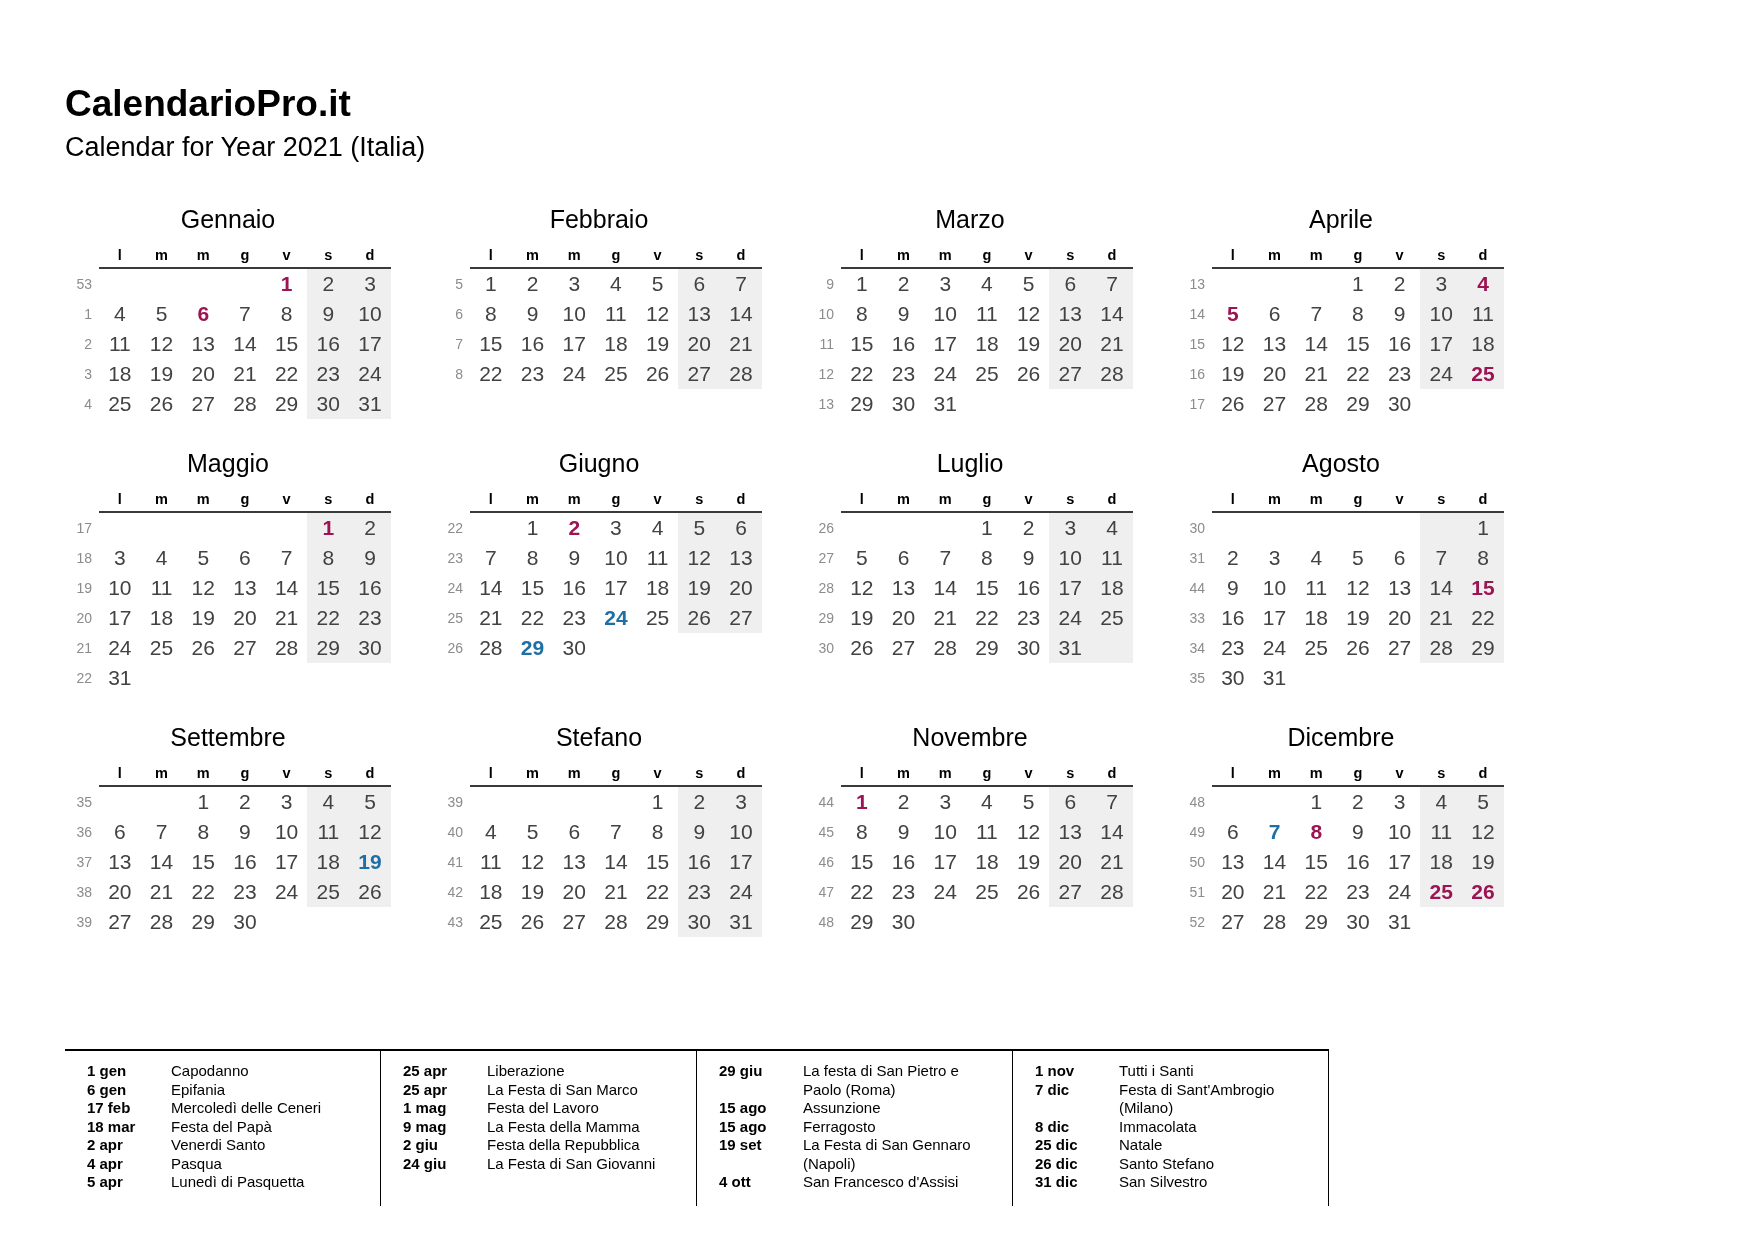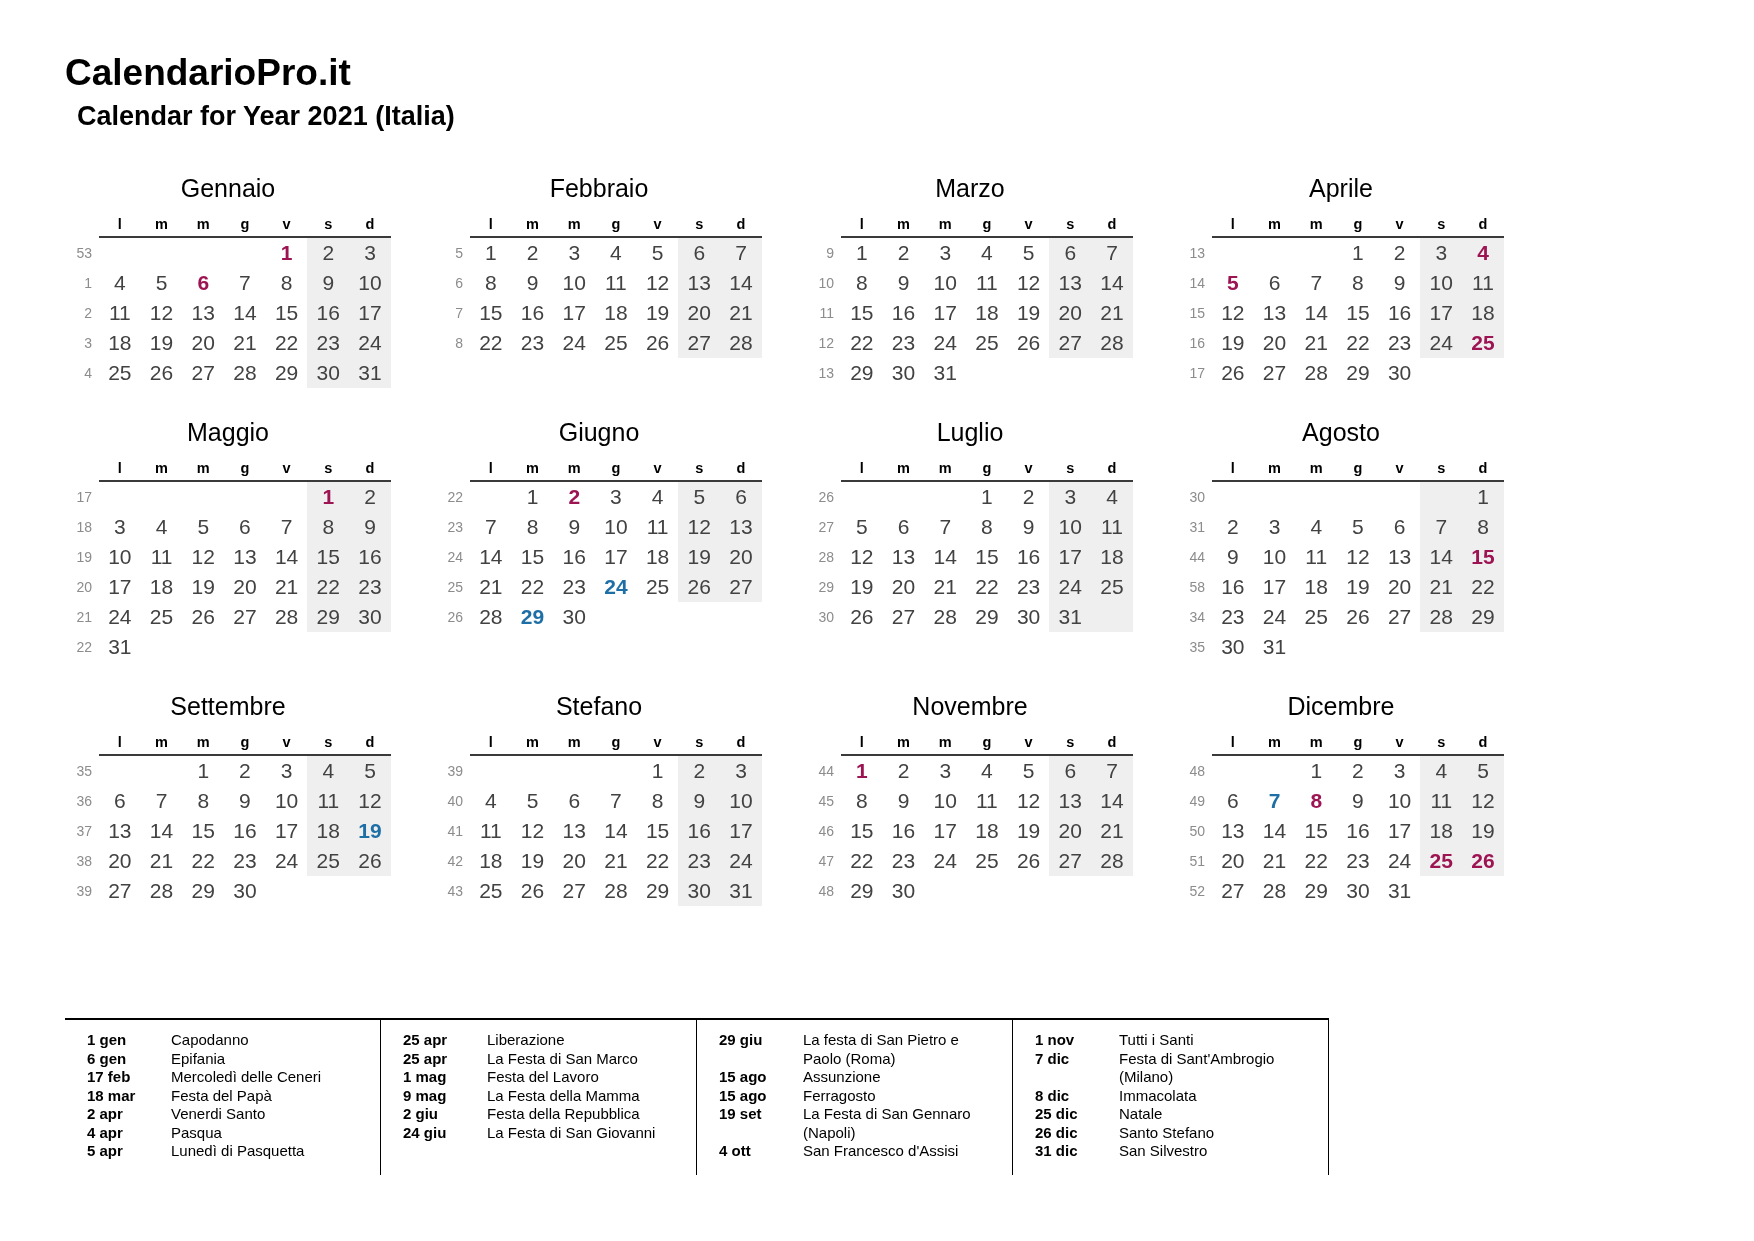--- a/index.html
+++ b/index.html
@@ -17,22 +17,22 @@
     --dot-pink: #e81c8e;
     --dot-blue: #2fa8e0;
     --dot-black: #000000;
     --we-bg: #efefef;
     --wn-col: #8c8c8c;
     --date-col: #424242;
   }
   .page { padding: 52px 0 0 65px; }
 
   
-  .site-title { font-size: 37px; font-weight: bold; letter-spacing: 0; }
-  .subtitle  { font-size: 27px; font-weight: bold; margin-top: 7px; margin-left: 12px; }
+  .site-title { font-size: 37px; font-weight: bold; letter-spacing: 0; margin-top: 31px; }
+  .subtitle  { font-size: 27px; font-weight: normal; margin-top: 7px; }
 
   
   #months {
     margin-top: 42px;
     display: grid;
     grid-template-columns: repeat(4, 326px);
     column-gap: 45px;
     row-gap: 30px;
     width: 1440px;
     align-items: start;
@@ -485,21 +485,21 @@
           <div class="dc we">7</div>
           <div class="dc we">8</div>
           <div class="wn">44</div>
           <div class="dc">9</div>
           <div class="dc">10</div>
           <div class="dc">11</div>
           <div class="dc">12</div>
           <div class="dc">13</div>
           <div class="dc we">14</div>
           <div class="dc we hol-n">15</div>
-          <div class="wn">58</div>
+          <div class="wn">33</div>
           <div class="dc">16</div>
           <div class="dc">17</div>
           <div class="dc">18</div>
           <div class="dc">19</div>
           <div class="dc">20</div>
           <div class="dc we">21</div>
           <div class="dc we">22</div>
           <div class="wn">34</div>
           <div class="dc">23</div>
           <div class="dc">24</div>

